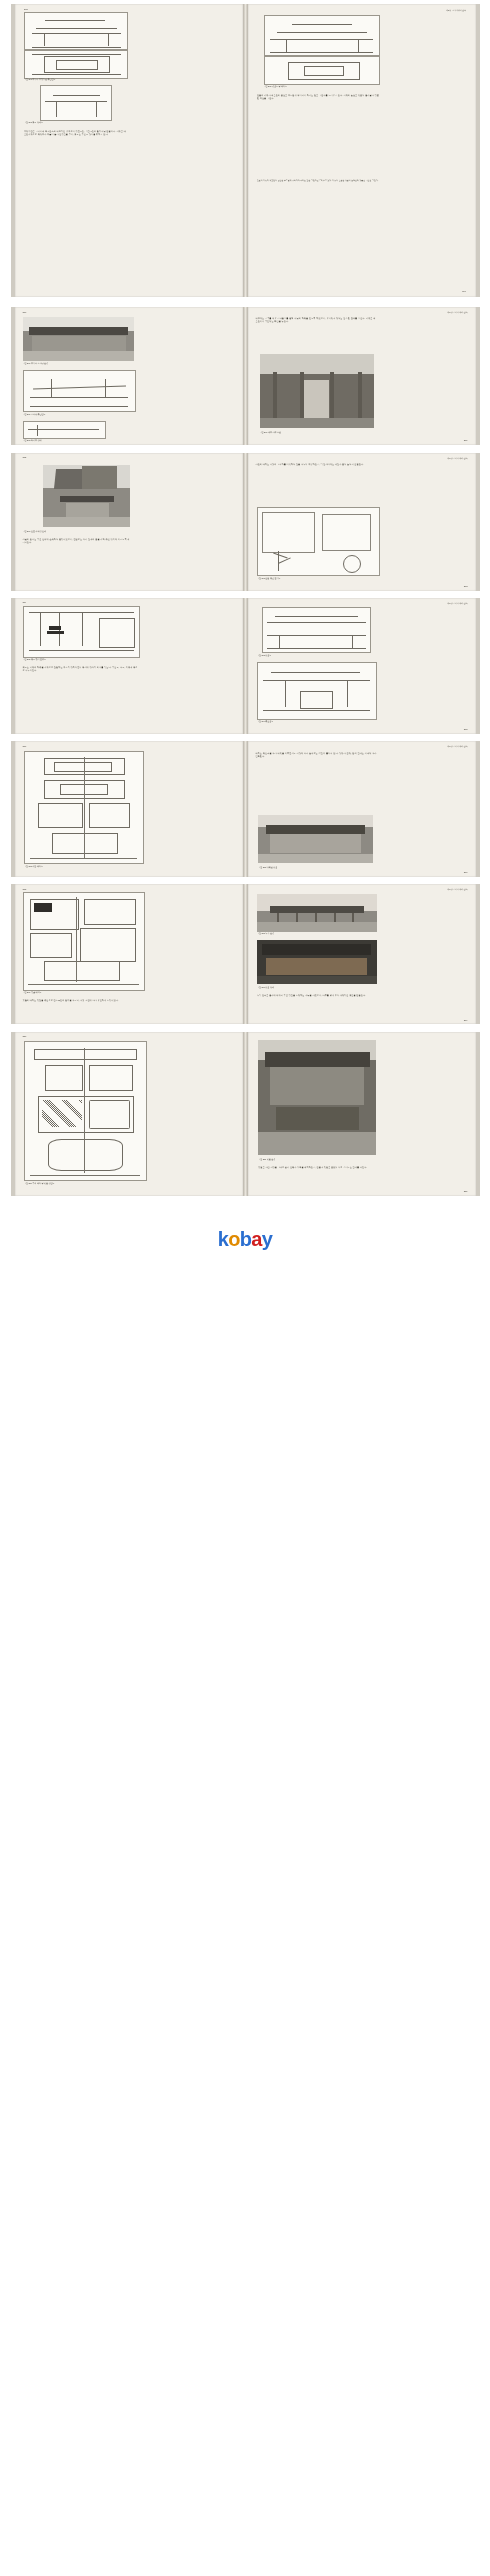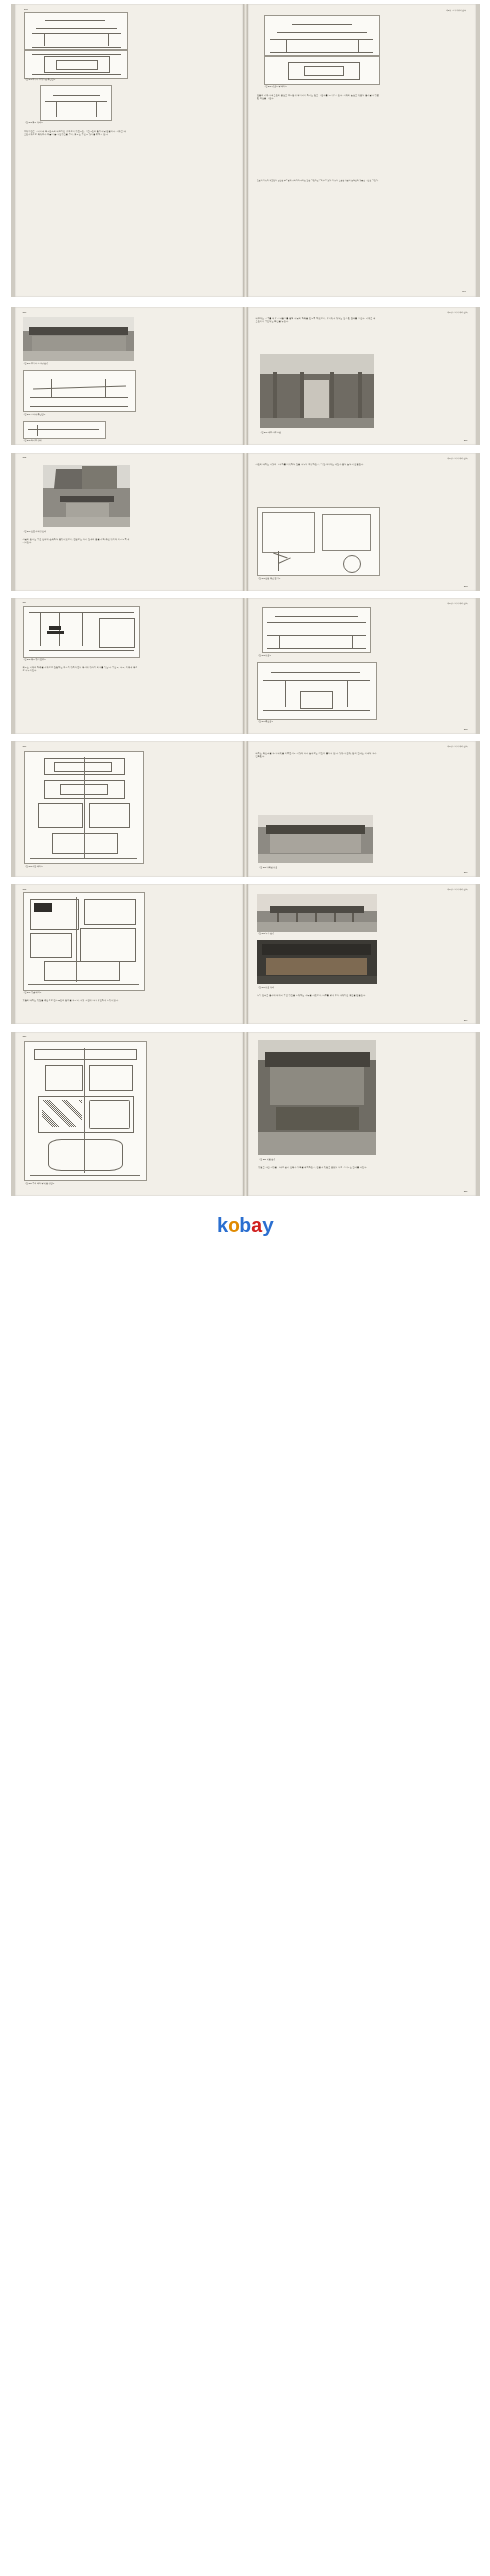--- a/index.html
+++ b/index.html
@@ -20,21 +20,21 @@
   .photo{position:absolute;background:#8d8a83;overflow:hidden;}
   .photo .sky{position:absolute;left:0;right:0;top:0;background:#cfcdc7;}
   .photo .mass{position:absolute;background:#55524c;}
   .photo .mass2{position:absolute;background:#716d66;}
   .photo .ground{position:absolute;left:0;right:0;bottom:0;background:#a5a29a;}
   .rule{position:absolute;background:#77736a;height:0.3px;}
   .vrule{position:absolute;background:#77736a;width:0.3px;}
   .box{position:absolute;border:0.3px solid #6f6b62;}
   .hatch{position:absolute;background:repeating-linear-gradient(45deg,#6f6b62 0 0.3px,transparent 0.3px 1.5px);}
   .dark{background:#2f2d2a;}
-  .footer{width:490px;height:48px;background:#ffffff;display:flex;align-items:center;justify-content:center;font-family:Liberation Mono, monospace;}
+  .footer{width:490px;height:48px;background:#ffffff;display:flex;align-items:flex-end;justify-content:center;}
   .brand{font-size:20px;font-weight:bold;letter-spacing:-0.7px;}
   .brand .k{color:#2b6fd0;}
   .brand .o{color:#e08a00;}
   .brand .b{color:#2b6fd0;}
   .brand .a{color:#d01f1f;}
   .brand .y{color:#2b6fd0;}
   .tinycol{position:absolute;background:#5e5a52;}
 </style>
 </head>
 <body>

